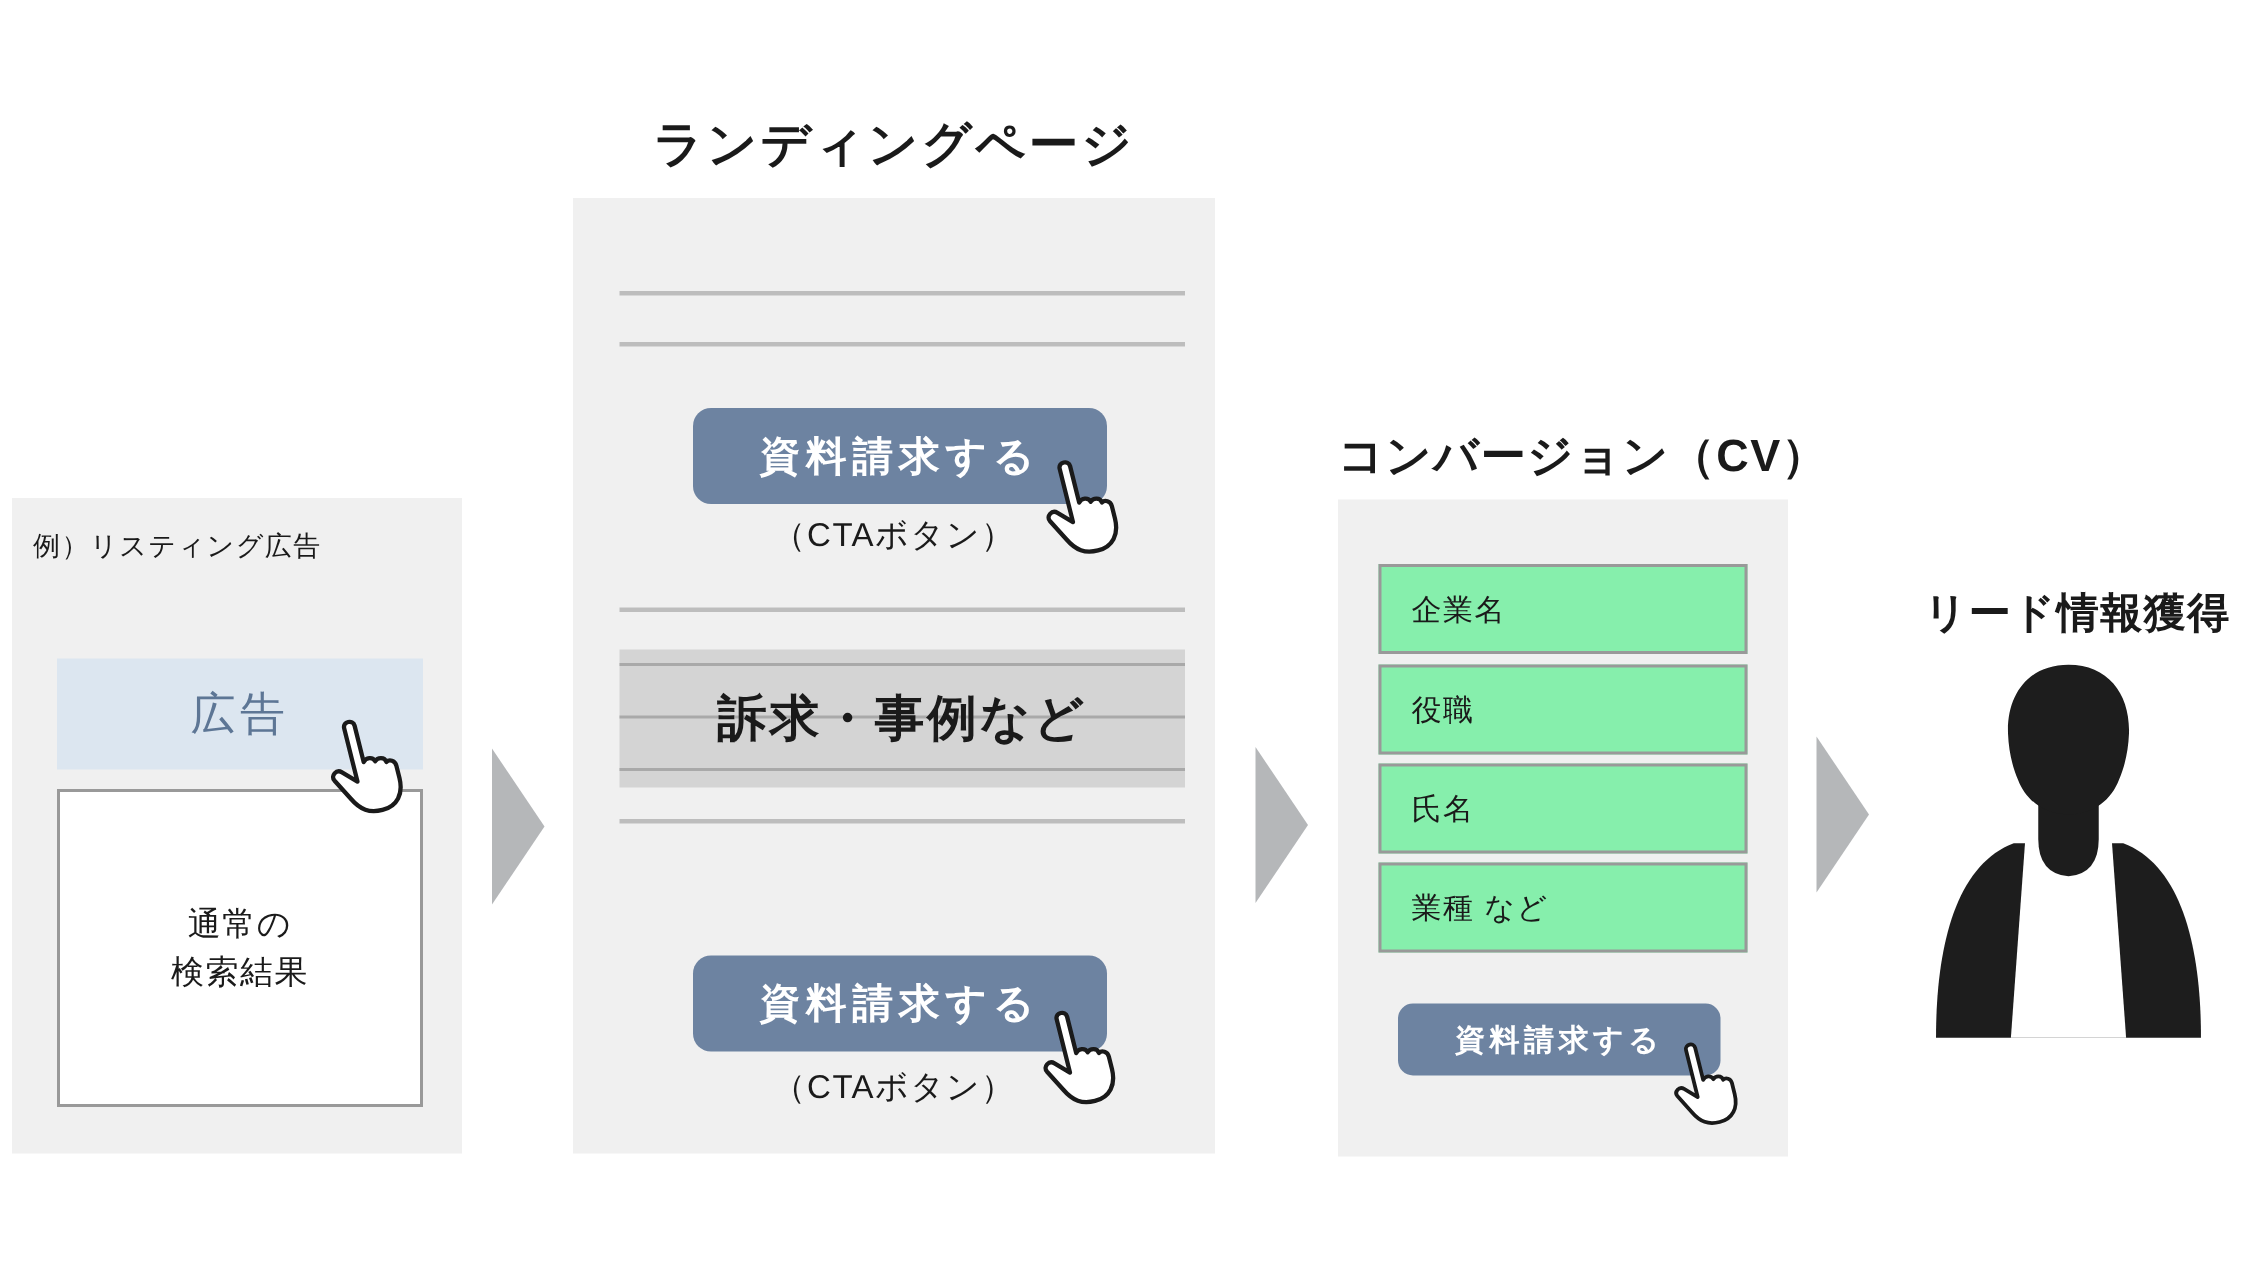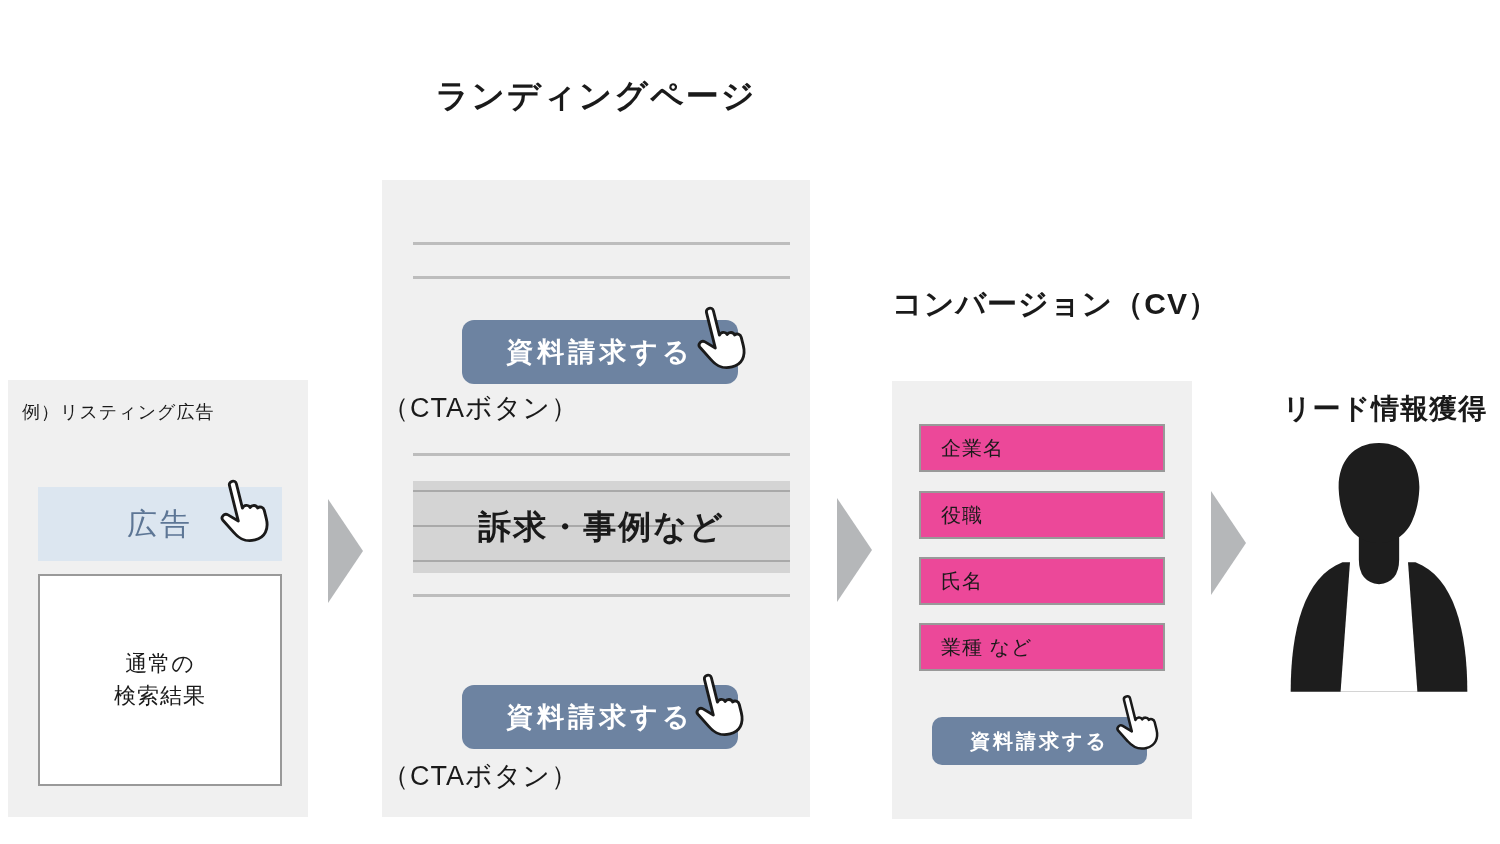--- a/index.html
+++ b/index.html
@@ -7,21 +7,21 @@
   body { font-family: "Liberation Sans", "DejaVu Sans", sans-serif; color: var(--ink); }
 
   .stage {
     position: relative;
     width: 1500px;
     height: 844px;
     background: #ffffff;
     overflow: hidden;
   }
 
-  .panel { position: absolute; background: var(--panel_bg); margin-top: 48px; }
+  .panel { position: absolute; background: var(--panel_bg); }
 
   .sec-title {
     position: absolute;
     text-align: center;
     font-weight: bold;
     color: var(--ink);
     letter-spacing: 1px;
     white-space: nowrap;
   }
 
@@ -62,42 +62,42 @@
     position: absolute; left: 80px; width: 276px; height: 64px;
     background: var(--btn_bg); border-radius: 12px;
     display: flex; align-items: center; justify-content: center;
     color: #ffffff; font-size: 27px; font-weight: bold; letter-spacing: 4px;
     cursor: pointer;
   }
   .cta-btn-1 { top: 140px; }
   .cta-btn-2 { top: 505px; }
   .cta-caption {
     position: absolute; left: 0; width: 100%;
-    font-size: 27px; color: var(--ink); letter-spacing: 1px;
+    text-align: center; font-size: 22px; color: var(--ink); letter-spacing: 1px;
   }
   .cta-caption-1 { top: 210px; }
   .cta-caption-2 { top: 578px; }
   .content-band {
     position: absolute; left: 31px; top: 301px; width: 377px; height: 92px;
     background: var(--band_bg);
     display: flex; align-items: center; justify-content: center;
   }
   .band-line { position: absolute; left: 0; width: 100%; height: 2px; background: var(--band_line); }
   .band-line-1 { top: 9px; } .band-line-2 { top: 44px; } .band-line-3 { top: 79px; }
   .band-label {
     position: relative; z-index: 1;
     font-size: 33px; font-weight: bold; color: var(--ink); letter-spacing: 2px; text-align: center;
   }
 
   
   .cv-title { left: 892px; top: 284px; width: 303px; font-size: 30px; }
   .cv-panel { left: 892px; top: 333px; width: 300px; height: 438px; }
   .cv-field {
-    position: absolute; left: 27px; width: 246px; height: 48px;
-    background: #ec4899; border: 2px solid var(--box_border);
+    position: absolute; left: 27px; width: 246px; height: 60px;
+    background: #86efac; border: 2px solid var(--box_border);
     display: flex; align-items: center;
     padding-left: 20px; font-size: 20px; color: var(--ink); letter-spacing: 1px;
   }
   .cv-field-1 { top: 43px; } .cv-field-2 { top: 110px; }
   .cv-field-3 { top: 176px; } .cv-field-4 { top: 242px; }
   .cv-submit {
     position: absolute; left: 40px; top: 336px; width: 215px; height: 48px;
     background: var(--btn_bg); border-radius: 10px;
     display: flex; align-items: center; justify-content: center;
     color: #ffffff; font-size: 20px; font-weight: bold; letter-spacing: 3px;

